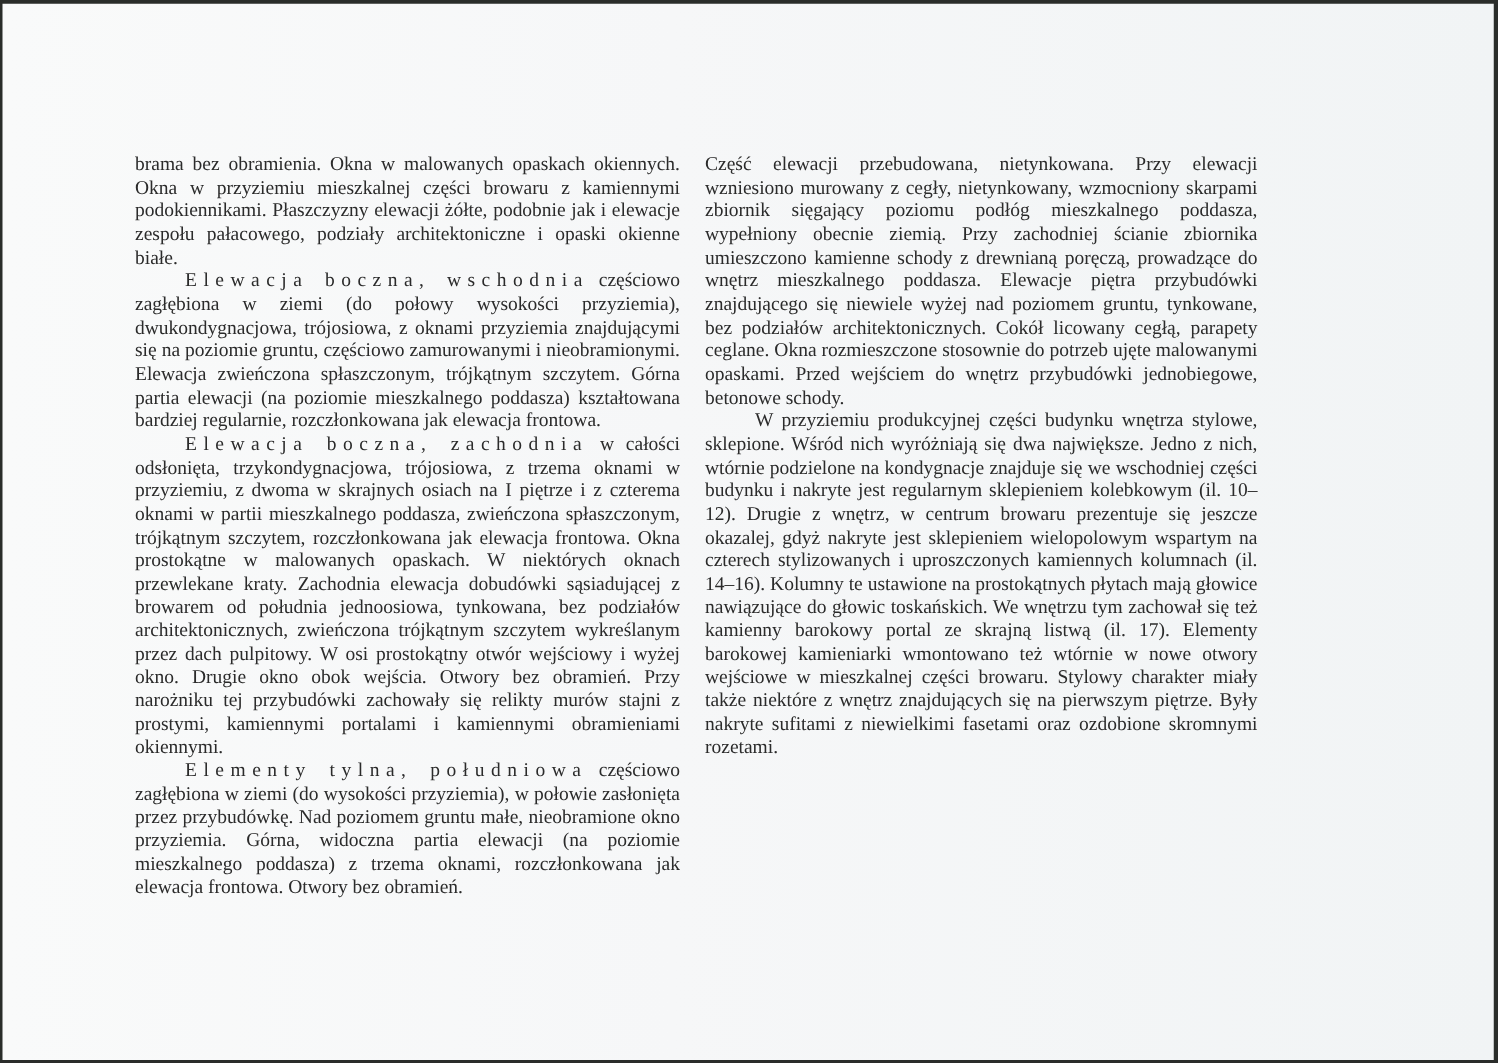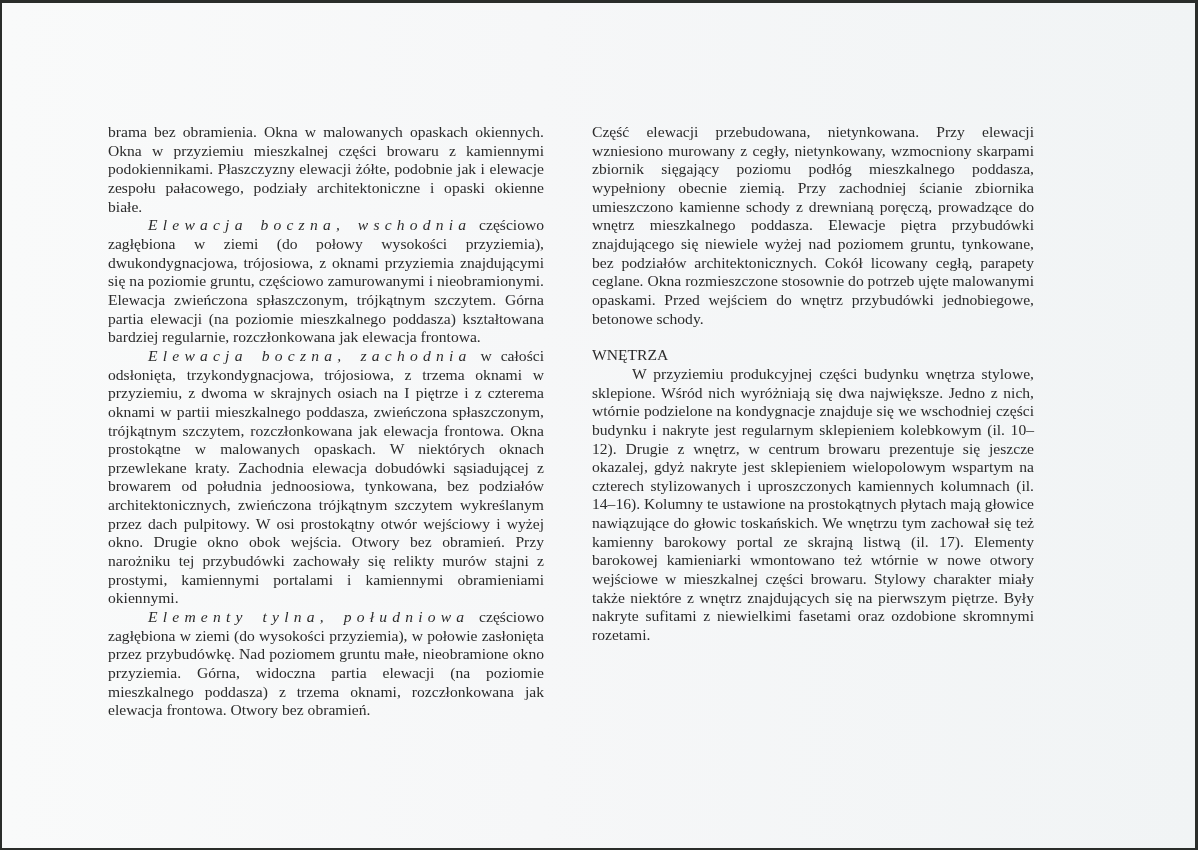--- a/index.html
+++ b/index.html
@@ -16,24 +16,24 @@
     position: absolute;
     top: 120px;
     font-family: "Liberation Serif", "DejaVu Serif", serif;
     font-size: 15.6px;
     line-height: 18.65px;
     color: #2b2b2b;
     text-align: justify;
     hyphens: none;
   }
   .col-left { left: 106px; width: 436px; }
-  .col-right { left: 590px; width: 442px; }
+  .col-right { left: 562px; width: 442px; }
   .para { margin: 0; }
   .para.indent { text-indent: 40px; }
-  .spaced { letter-spacing: 5.2px; font-style: italic; }
+  .spaced { letter-spacing: 5.2px; }
   .heading { margin: 18px 0 0 0; text-align: left; }
 </style>
 </head>
 <body>
 
 <div class="page">
 
   <div class="col col-left">
     <p class="para">
       <span>brama bez obramienia. Okna w malowanych opaskach okiennych. Okna w przyziemiu mieszkalnej części browaru z kamiennymi podokiennikami. Płaszczyzny elewacji żółte, podobnie jak i elewacje zespołu pałacowego, podziały architektoniczne i opaski okienne białe.</span>
@@ -44,17 +44,16 @@
     <p class="para indent">
       <span class="spaced">Elewacja boczna, zachodnia</span><span> w całości odsłonięta, trzykondygnacjowa, trójosiowa, z trzema oknami w przyziemiu, z dwoma w skrajnych osiach na I piętrze i z czterema oknami w partii mieszkalnego poddasza, zwieńczona spłaszczonym, trójkątnym szczytem, rozczłonkowana jak elewacja frontowa. Okna prostokątne w malowanych opaskach. W niektórych oknach przewlekane kraty. Zachodnia elewacja dobudówki sąsiadującej z browarem od południa jednoosiowa, tynkowana, bez podziałów architektonicznych, zwieńczona trójkątnym szczytem wykreślanym przez dach pulpitowy. W osi prostokątny otwór wejściowy i wyżej okno. Drugie okno obok wejścia. Otwory bez obramień. Przy narożniku tej przybudówki zachowały się relikty murów stajni z prostymi, kamiennymi portalami i kamiennymi obramieniami okiennymi.</span>
     </p>
     <p class="para indent">
       <span class="spaced">Elementy tylna, południowa</span><span> częściowo zagłębiona w ziemi (do wysokości przyziemia), w połowie zasłonięta przez przybudówkę. Nad poziomem gruntu małe, nieobramione okno przyziemia. Górna, widoczna partia elewacji (na poziomie mieszkalnego poddasza) z trzema oknami, rozczłonkowana jak elewacja frontowa. Otwory bez obramień.</span>
     </p>
   </div>
 
   <div class="col col-right">
     <p class="para">Część elewacji przebudowana, nietynkowana. Przy elewacji wzniesiono murowany z cegły, nietynkowany, wzmocniony skarpami zbiornik sięgający poziomu podłóg mieszkalnego poddasza, wypełniony obecnie ziemią. Przy zachodniej ścianie zbiornika umieszczono kamienne schody z drewnianą poręczą, prowadzące do wnętrz mieszkalnego poddasza. Elewacje piętra przybudówki znajdującego się niewiele wyżej nad poziomem gruntu, tynkowane, bez podziałów architektonicznych. Cokół licowany cegłą, parapety ceglane. Okna rozmieszczone stosownie do potrzeb ujęte malowanymi opaskami. Przed wejściem do wnętrz przybudówki jednobiegowe, betonowe schody.</p>
-    <p class="para heading">WNĘTRZA</p>
     <p class="para indent">W przyziemiu produkcyjnej części budynku wnętrza stylowe, sklepione. Wśród nich wyróżniają się dwa największe. Jedno z nich, wtórnie podzielone na kondygnacje znajduje się we wschodniej części budynku i nakryte jest regularnym sklepieniem kolebkowym (il. 10–12). Drugie z wnętrz, w centrum browaru prezentuje się jeszcze okazalej, gdyż nakryte jest sklepieniem wielopolowym wspartym na czterech stylizowanych i uproszczonych kamiennych kolumnach (il. 14–16). Kolumny te ustawione na prostokątnych płytach mają głowice nawiązujące do głowic toskańskich. We wnętrzu tym zachował się też kamienny barokowy portal ze skrajną listwą (il. 17). Elementy barokowej kamieniarki wmontowano też wtórnie w nowe otwory wejściowe w mieszkalnej części browaru. Stylowy charakter miały także niektóre z wnętrz znajdujących się na pierwszym piętrze. Były nakryte sufitami z niewielkimi fasetami oraz ozdobione skromnymi rozetami.</p>
   </div>
 
 </div>
 
 </body></html>

